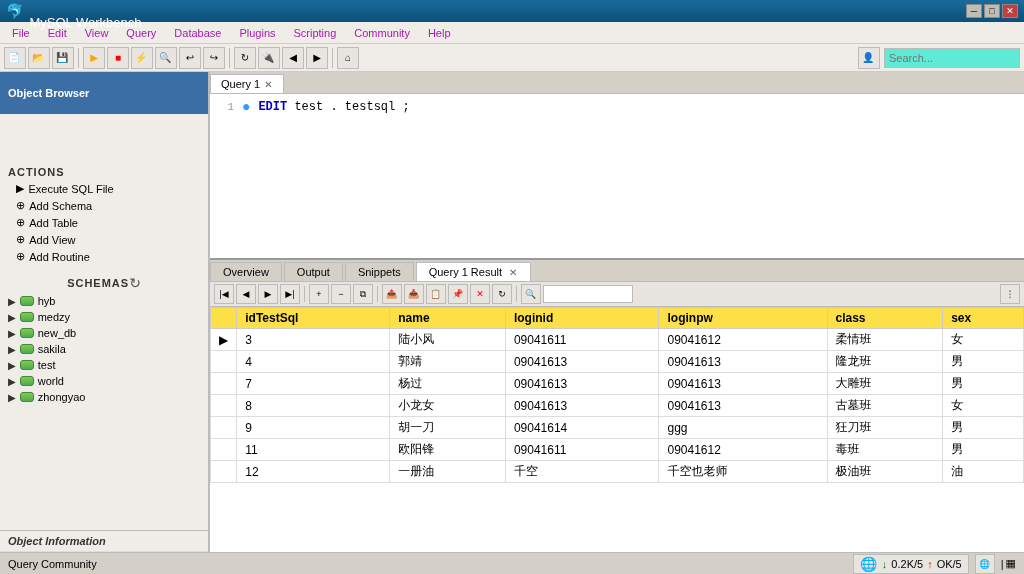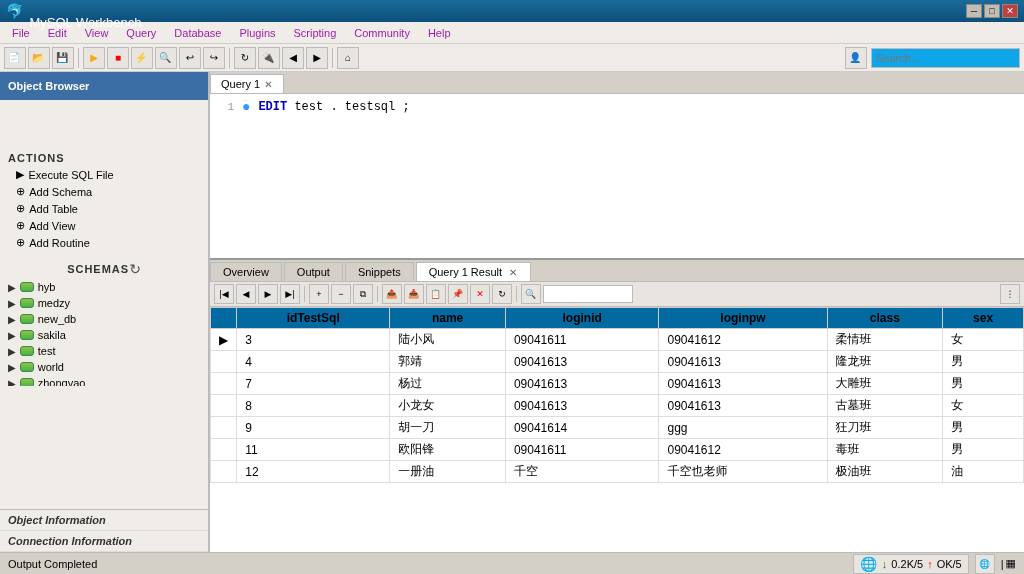--- a/index.html
+++ b/index.html
@@ -49,22 +49,22 @@
     }
     .tb-btn {
       width: 22px; height: 22px;
       background: #e8e5e0;
       border: 1px solid #bbb;
       display: flex; align-items: center; justify-content: center;
       cursor: pointer; font-size: 10px;
     }
     .tb-separator { width: 1px; height: 20px; background: #bbb; margin: 0 2px; }
     .tb-search {
-      height: 20px; width: 149px; border: 1px solid #bbb;
-      background: #0ea5e9; padding: 0 4px; font-size: 11px;
+      height: 20px; width: 136px; border: 1px solid #bbb;
+      background: #5eead4; padding: 0 4px; font-size: 11px;
     }
 
     
     #main {
       display: flex;
       height: calc(574px - 22px - 22px - 28px - 22px);
       background: #f0ede8;
     }
 
     
@@ -75,21 +75,21 @@
       border-right: 2px solid #bbb;
       display: flex;
       flex-direction: column;
       overflow: hidden;
     }
     #sidebar-title {
       background: #3a6ea5;
       color: white;
       font-size: 11px;
       font-weight: bold;
-      padding: 8px 8px;
+      padding: 15px 8px;
     }
     #actions-section { padding: 4px 0; }
     .section-header {
       font-size: 11px;
       font-weight: bold;
       color: #333;
       padding: 2px 8px;
       text-transform: uppercase;
       letter-spacing: 1px;
       margin-top: 46px;
@@ -231,24 +231,24 @@
     #result-table-wrap {
       flex: 1; overflow: auto; position: relative;
       background: white;
     }
     #result-table {
       border-collapse: collapse;
       font-size: 12px;
       width: 100%;
     }
     #result-table th {
-      background: #0369a1;
+      background: #fde047;
       border: 1px solid #ccc;
       padding: 3px 8px;
-      text-align: center;
+      text-align: left;
       font-weight: bold;
       position: sticky; top: 0;
       white-space: nowrap;
     }
     #result-table td {
       border: 1px solid #e0ddd8;
       padding: 2px 8px;
       white-space: nowrap;
     }
 
@@ -390,21 +390,20 @@
         <span class="schema-arrow">▶</span>
         <span class="schema-cylinder"></span>
         <span>zhongyao</span>
       </div>
     </div>
 
     <div style="flex:1;"></div>
 
     <div id="sidebar-bottom">
       <div class="sidebar-bottom-item">Object Information</div>
-      <div class="sidebar-bottom-item">Connection Information</div>
     </div>
   </div>
 
   <div id="editor-area">
 
     <div id="query-tabs">
       <div class="query-tab active">
         <span>Query 1</span>
         <span class="tab-close">✕</span>
       </div>
@@ -535,21 +534,21 @@
               </tr>
             </tbody>
         </table>
       </div>
 
     </div>
   </div>
 </div>
 
 <div id="statusbar">
-  <span>Output Completed</span>
+  <span>Query Community</span>
   <div style="margin-left:auto;display:flex;align-items:center;gap:6px;">
     <div class="status-indicator">
       <span class="status-globe">🌐</span>
       <span class="status-arrow-down">↓</span>
       <span>0.2K/5</span>
       <span class="status-arrow-up">↑</span>
       <span>OK/5</span>
     </div>
     <div class="rtb-btn">🌐</div>
     <div style="display:flex;align-items:center;gap:2px;">

